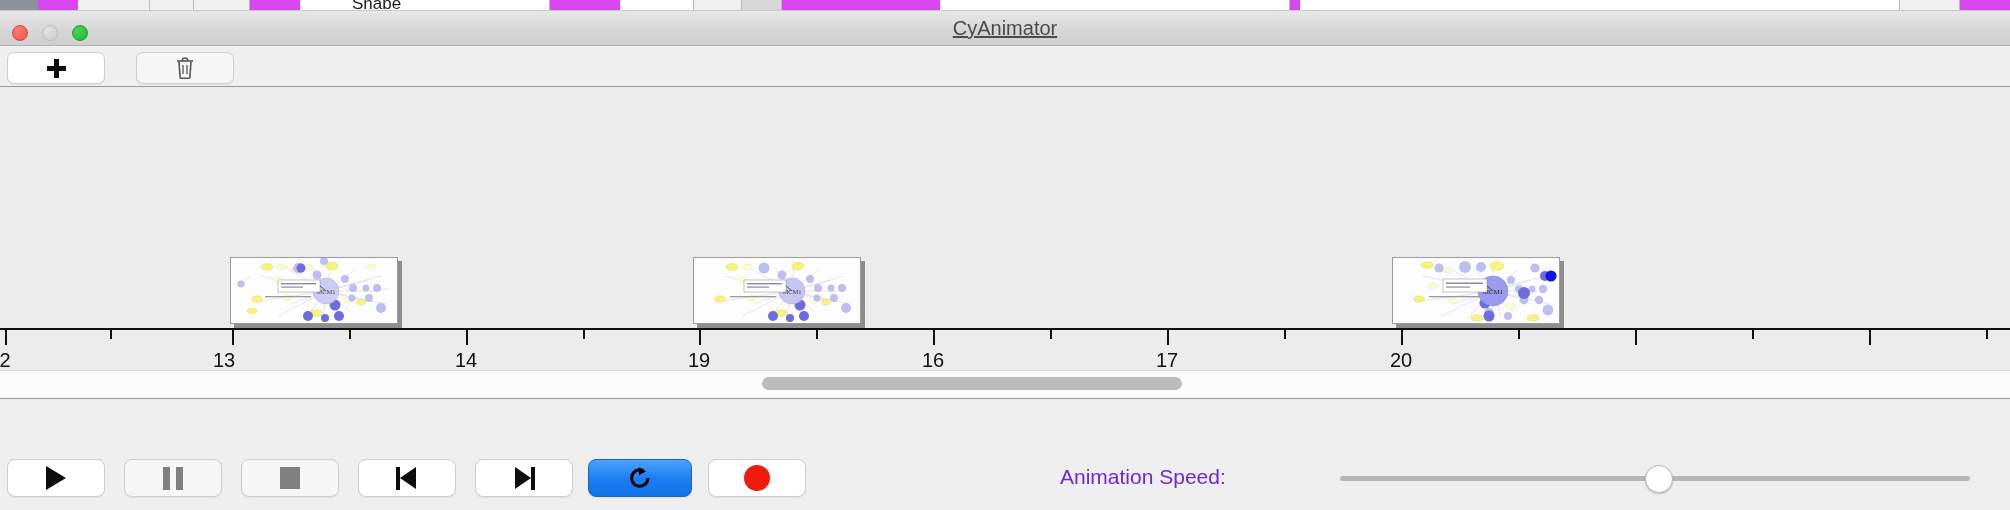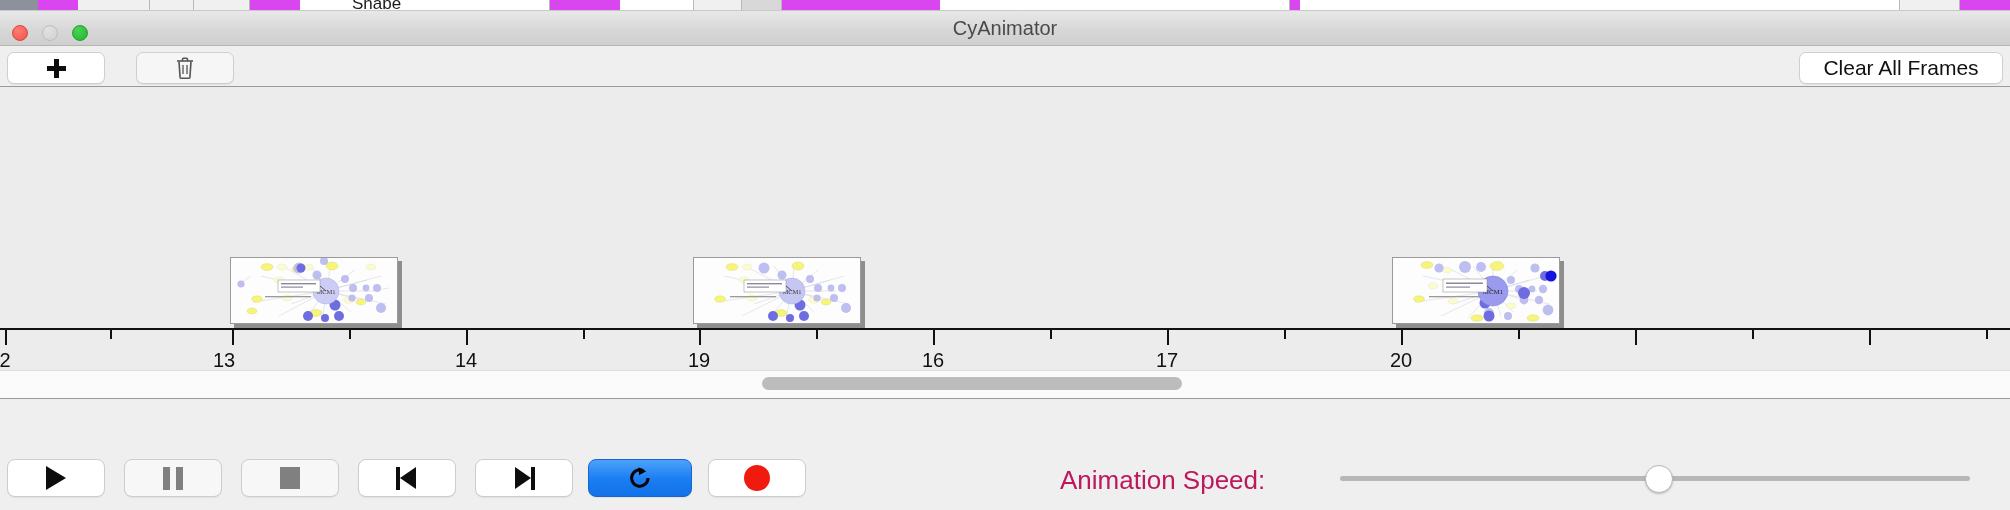--- a/index.html
+++ b/index.html
@@ -33,21 +33,21 @@
     background: linear-gradient(to bottom, #e8e8e8 0%, #d6d6d6 60%, #cfcfcf 100%);
     border-bottom: 1px solid #b4b4b4;
   }
   .traffic { position: absolute; top: 14px; width: 16px; height: 16px; border-radius: 50%; }
   .tl-close { left: 12px;  background: radial-gradient(circle at 35% 30%, #ff7b72, #f0544a); border:1px solid #d8463d;}
   .tl-min   { left: 42px;  background: radial-gradient(circle at 35% 30%, #e2e2e2, #cfcfcf); border:1px solid #bdbdbd;}
   .tl-max   { left: 72px;  background: radial-gradient(circle at 35% 30%, #4ad355, #21b432); border:1px solid #1da32c;}
   .title-text {
     position: absolute; left: 0; top: 0; width: 2010px; height: 35px;
     line-height: 35px; text-align: center;
-    font-size: 20px; color: #4a4a4a;
+    font-size: 20px; color: #4a4a4a; text-decoration: underline;
   }
 
   
   .toolbar {
     position: absolute; left: 0; top: 46px; width: 2010px; height: 41px;
     background: #efefef;
     border-bottom: 1px solid #9a9a9a;
   }
   .btn {
     position: absolute;
@@ -145,21 +145,21 @@
   .ic-prev::after  { content:""; position:absolute; left:4px; top:0; width:0;height:0;
                      border-right:16px solid #0d0d0d;border-top:11.5px solid transparent;border-bottom:11.5px solid transparent; }
   .ic-next   { position:relative; width:22px; height:23px; }
   .ic-next::before { content:""; position:absolute; right:0; top:0; width:4px; height:23px; background:#0d0d0d; }
   .ic-next::after  { content:""; position:absolute; right:4px; top:0; width:0;height:0;
                      border-left:16px solid #0d0d0d;border-top:11.5px solid transparent;border-bottom:11.5px solid transparent; }
   .ic-record { width:26px; height:26px; border-radius:50%; background:#f01b0e; }
 
   .speed-label {
     position: absolute; top: 66px; left: 1060px;
-    font-size: 26px; color: #be185d;
+    font-size: 21px; color: #6d28d9;
   }
   .slider-track {
     position: absolute; top: 77px; left: 1340px; width: 630px; height: 5px;
     background: #b7b7b7; border-radius: 3px; cursor: pointer;
   }
   .slider-thumb {
     position: absolute; top: 66px; left: 1645px; width: 28px; height: 28px;
     border-radius: 50%; background: #ffffff; border: 1px solid #b9b9b9;
     box-shadow: 0 1px 2px rgba(0,0,0,0.22); cursor: pointer;
   }
@@ -200,23 +200,20 @@
 
     <div class="btn btn-del flat">
       <svg class="trash" viewBox="0 0 18 22">
         <path d="M1 4 H17" stroke="#555" stroke-width="1.6" fill="none"></path>
         <path d="M6.5 4 V2.2 Q6.5 1.2 7.6 1.2 H10.4 Q11.5 1.2 11.5 2.2 V4" stroke="#555" stroke-width="1.6" fill="none"></path>
         <path d="M3 4.6 L4.1 20.4 Q4.2 21.2 5 21.2 H13 Q13.8 21.2 13.9 20.4 L15 4.6" stroke="#555" stroke-width="1.6" fill="none"></path>
         <path d="M7 8 V17 M11 8 V17" stroke="#555" stroke-width="1.3" fill="none"></path>
       </svg>
     </div>
 
-    <div class="btn btn-clear">
-      <span>Clear All Frames</span>
-    </div>
   </div>
 
   <div class="timeline">
 
     <div class="frame" style="left:230px;">
       <div class="shadow"></div>
       <div class="sheet">
         <svg width="166" height="65" viewBox="0 0 166 65">
           <g stroke="#cfcfd8" stroke-width="0.5" fill="none">
             <path d="M95 33 L55 10 M95 33 L30 18 M95 33 L22 44 M95 33 L48 58 M95 33 L75 60

